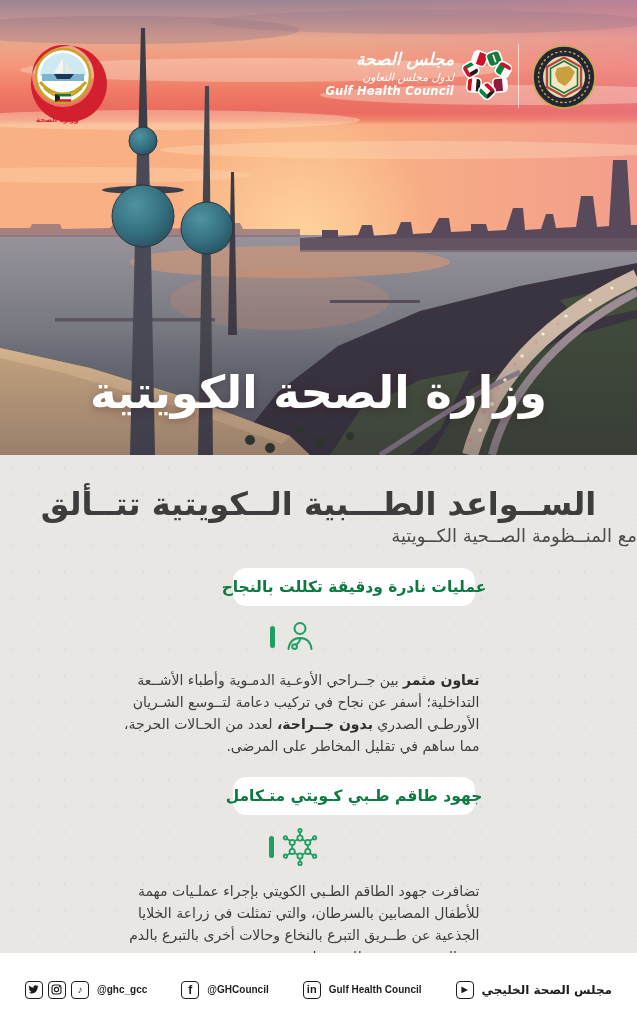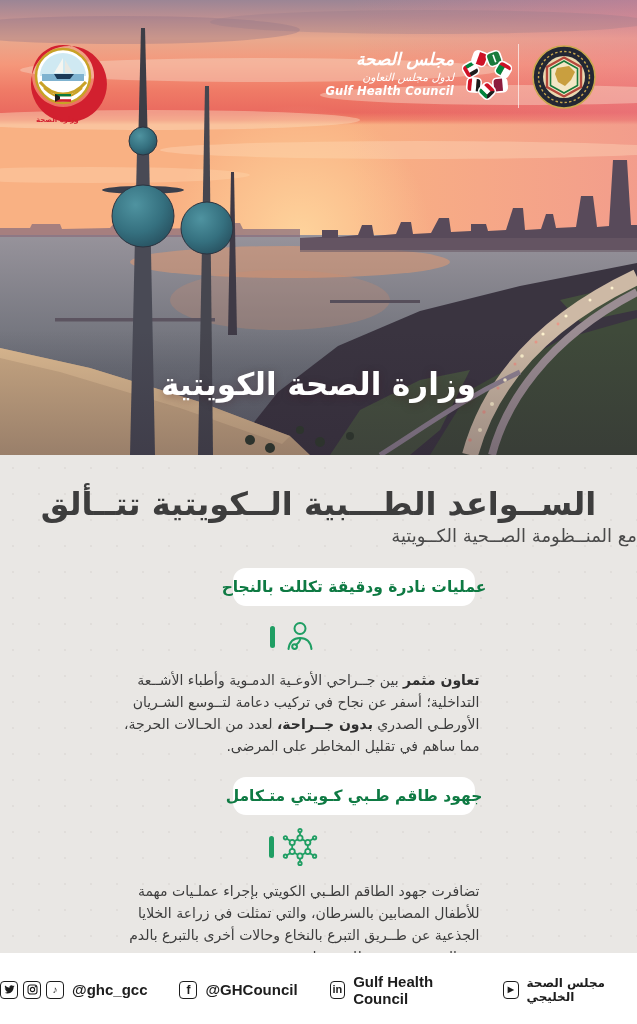--- a/index.html
+++ b/index.html
@@ -4,21 +4,21 @@
 <style>
   * { margin:0; padding:0; box-sizing:border-box; }
   html,body { width:637px; height:1024px; overflow:hidden; }
   body { font-family:"DejaVu Sans", sans-serif; background:#fff; position:relative; }
 
   
   .photo-header { position:relative; width:637px; height:455px; overflow:hidden; background:#e8765f; }
   .photo-header svg.scene { position:absolute; inset:0; display:block; }
 
   .photo-title { position:absolute; left:0; right:0; top:366px; text-align:center;
-    color:#ffffff; font-size:31px; font-weight:bold; letter-spacing:-1px;
+    color:#ffffff; font-size:45px; font-weight:bold; letter-spacing:-1px;
     text-shadow:0 2px 8px rgba(60,20,30,.35); white-space:nowrap; }
 
   .moh-logo { position:absolute; left:24px; top:34px; width:90px; height:92px; }
 
   .ghc-lockup { position:absolute; top:46px; right:125px; display:flex; align-items:center; gap:8px; direction:ltr;font-style:italic; }
   .ghc-text { text-align:right; color:#fff; line-height:1.25; }
   .ghc-text .t1 { font-size:17px; font-weight:bold; }
   .ghc-text .t2 { font-size:11px; }
   .ghc-text .t3 { font-size:11.5px; font-weight:bold; letter-spacing:.2px; }
   .flag-star { width:50px; height:56px; }
@@ -46,21 +46,21 @@
 
   .closing { margin-top:22px; text-align:left; color:#373737; font-size:27px; font-weight:bold;padding-left:36px; }
 
   
   .footer { width:637px; height:71px; background:#ffffff; display:flex; align-items:center; justify-content:center; direction:ltr; }
   .social-row { display:flex; align-items:center; gap:10px; margin-top:2px; }
   .social-group { display:flex; align-items:center; gap:5px; }
   .sq-icon { width:18px; height:18px; border:1.6px solid #1d1d1d; border-radius:4px; background:#fff;
     display:flex; align-items:center; justify-content:center; color:#1d1d1d;
     font-size:10px; font-weight:bold; font-family:"Liberation Sans", sans-serif; line-height:1; }
-  .handle { font-family:"Liberation Sans", sans-serif; font-size:15px; font-weight:bold; color:#1d1d1d; margin-left:3px; }
+  .handle { font-family:"Liberation Sans", sans-serif; font-size:10px; font-weight:bold; color:#1d1d1d; margin-left:3px; }
   .handle.ar { font-family:"DejaVu Sans", sans-serif; font-size:12px; }
   .gap-lg { width:14px; }
 </style>
 </head>
 <body>
 
 <div class="photo-header">
   <svg class="scene" width="637" height="455" viewBox="0 0 637 455" preserveAspectRatio="none">
     <defs>
       <linearGradient id="sky" x1="0" y1="0" x2="0" y2="1">

